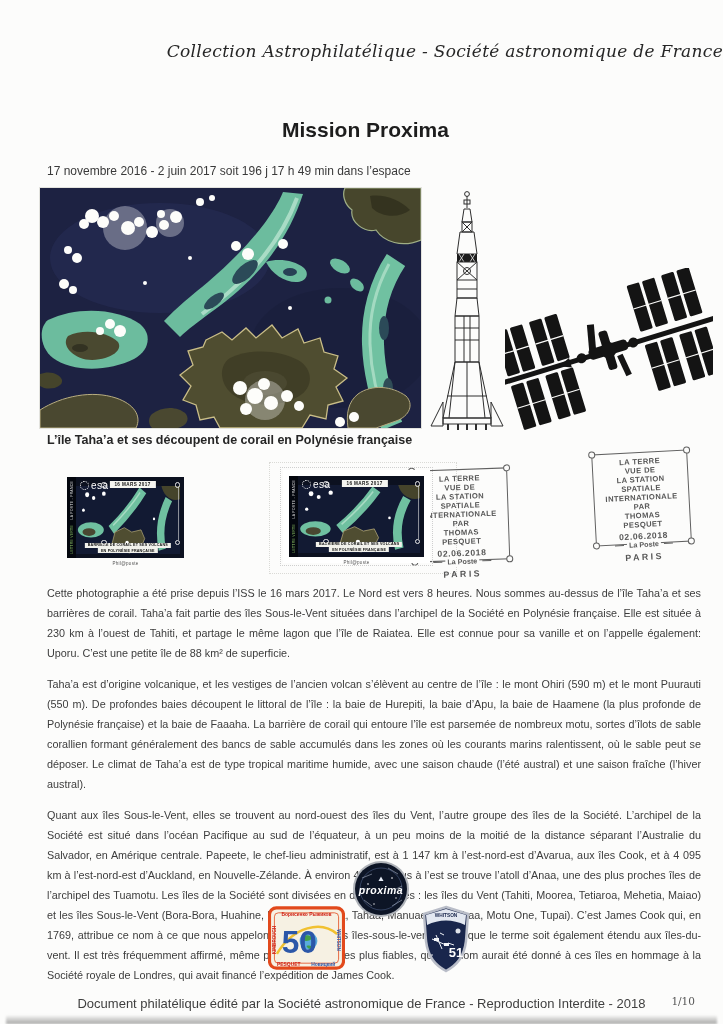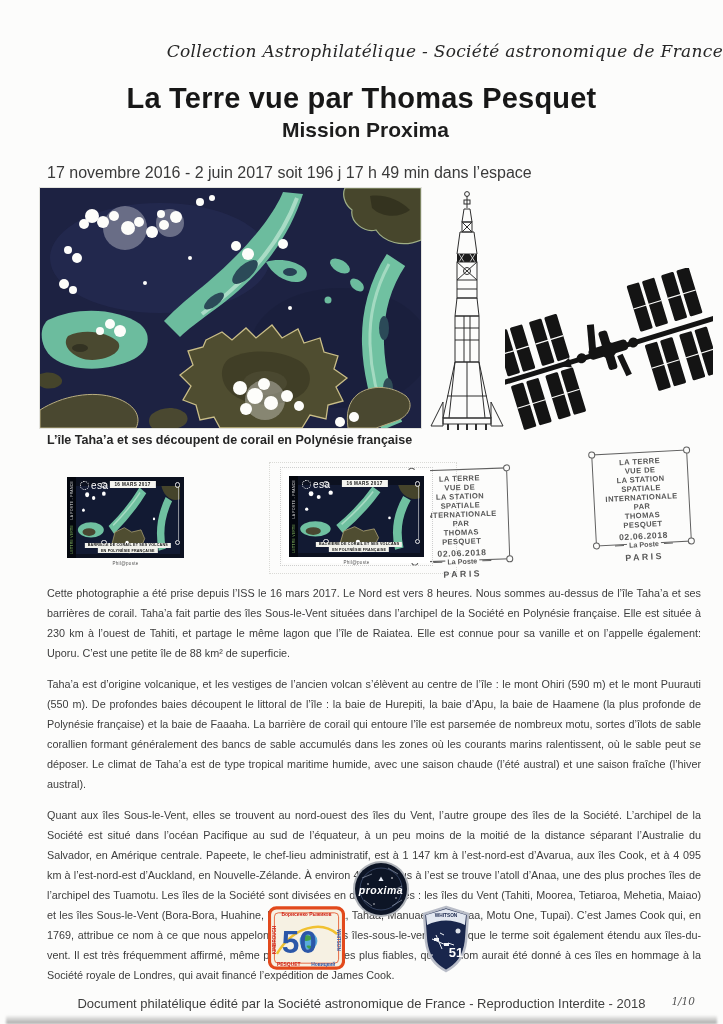--- a/index.html
+++ b/index.html
@@ -4,21 +4,21 @@
 <style>
   html,body{margin:0;padding:0;background:#e9e9e9;}
   .page{position:relative;width:723px;height:1024px;background:#fcfcfb;overflow:hidden;
         font-family:"Liberation Sans",sans-serif;color:#2c2c2c;margin:0 auto;}
   .collection{position:absolute;top:41px;left:0;width:100%;text-align:right;
         font-family:"DejaVu Serif",serif;font-style:italic;font-size:17px;color:#262626;letter-spacing:.3px;}
   .title{position:absolute;top:82px;left:0;width:100%;text-align:center;
         font-size:29px;font-weight:bold;color:#171717;letter-spacing:.2px;}
   .subtitle{position:absolute;top:118px;left:4px;width:100%;text-align:center;
         font-size:21px;font-weight:bold;color:#1d1d1d;}
-  .dateline{position:absolute;top:164px;left:47px;font-size:16px;color:#3a3a3a;}
+  .dateline{position:absolute;top:164px;left:47px;font-size:12px;color:#3a3a3a;}
   .photo{position:absolute;left:40px;top:188px;width:381px;height:240px;box-shadow:0 0 0 1px #e3e3de;}
   .photo svg{display:block;width:100%;height:100%;}
   .rocket{position:absolute;left:428px;top:188px;width:78px;height:248px;}
   .iss{position:absolute;left:505px;top:268px;width:208px;height:168px;}
   .caption{position:absolute;top:433px;left:47px;font-size:12.5px;font-weight:bold;color:#262626;}
 
   
   .stamp{background:#0c1120;overflow:visible;}
   .stamp-a{position:absolute;left:67px;top:477px;width:117px;height:81px;z-index:4;}
   .perf{position:absolute;left:283px;top:470px;padding:6px;background:#fff;z-index:3;
@@ -63,31 +63,30 @@
   .bodytext p{margin:0 0 11px;}
 
   
   .patch{position:absolute;}
   .p50{left:268px;top:906px;width:77px;height:64px;}
   .pprox{left:352px;top:860px;width:58px;height:58px;font-style:italic;}
   .p51{left:420px;top:905px;width:52px;height:68px;text-decoration:underline;}
   .patch svg{display:block;width:100%;height:100%;}
 
   .footer{position:absolute;top:996px;left:0;width:100%;text-align:center;font-size:13px;color:#3f3f3f;}
-  .pagenum{position:absolute;top:995px;right:28px;font-family:"DejaVu Serif",serif;font-style:italic;font-size:10.5px;color:#555;text-align:right;}
+  .pagenum{position:absolute;top:995px;right:28px;font-family:"DejaVu Serif",serif;font-size:10.5px;color:#555;text-align:right;}
   .scanedge{position:absolute;left:6px;right:6px;bottom:0;height:9px;
         background:linear-gradient(to bottom,rgba(0,0,0,0),rgba(80,80,80,.5));filter:blur(1px);}
 </style>
 </head>
 <body>
 
 <div class="page">
 
   <div class="collection">Collection Astrophilatélique - Société astronomique de France</div>
-  <div class="title">La Terre vue par Thomas Pesquet</div>
   <div class="subtitle">Mission Proxima</div>
   <div class="dateline">17 novembre 2016 - 2 juin 2017 soit 196 j 17 h 49 min dans l’espace</div>
 
   <div class="photo">
     <svg viewBox="0 0 381 240" preserveAspectRatio="none">
       <rect width="381" height="240" fill="#1d2242"></rect>
       <ellipse cx="120" cy="70" rx="110" ry="55" fill="#252b52" opacity=".7"></ellipse>
       <ellipse cx="300" cy="160" rx="90" ry="60" fill="#1a1f3c" opacity=".8"></ellipse>
       <path d="M305,0 L381,0 L381,52 C362,60 344,54 336,42 C324,45 310,34 312,22 C304,16 302,6 305,0 Z" fill="#47462c" stroke="#9fae85" stroke-width="1.2"></path>
       <path d="M330,8 C345,6 360,12 370,22 C360,30 342,30 332,20 Z" fill="#34331f"></path>

